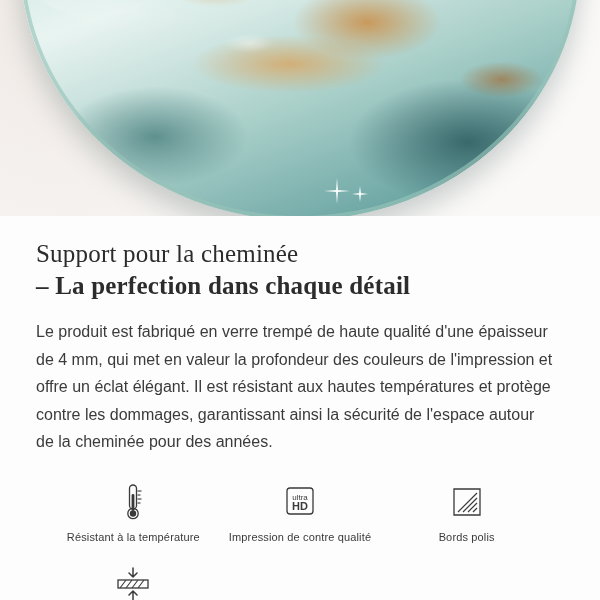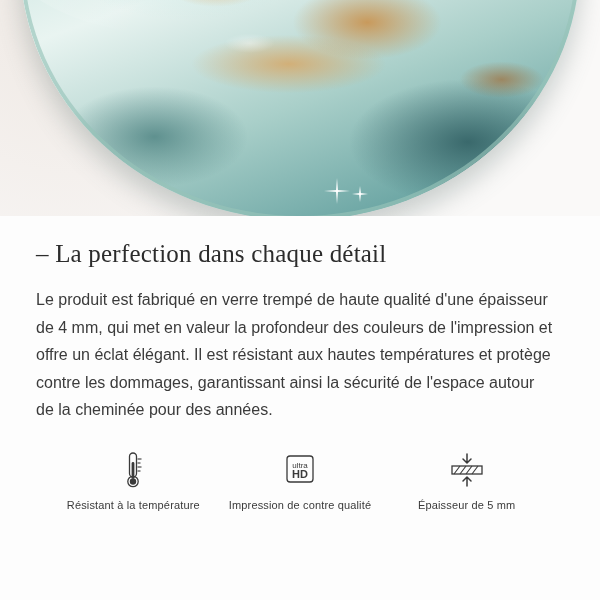--- a/index.html
+++ b/index.html
@@ -127,20 +127,21 @@
     font-family: "Liberation Serif", serif;
     font-size: 25px;
     line-height: 1.28;
     color: #2c2c2c;
     font-weight: 400;
     margin: 0 0 16px 0;
     letter-spacing: 0.2px;
   }
   .headline .line2 {
     display: block;
+    font-weight: bold;
   }
   .body-text {
     font-size: 16px;
     line-height: 1.72;
     color: #3b3b3b;
     margin: 0;
     max-width: 520px;
   }
 
   
@@ -185,20 +186,21 @@
       <div class="disc-art"></div>
       <div class="disc-gloss"></div>
       <div class="disc-edge"></div>
     </div>
     <div class="sparkle s1"></div>
     <div class="sparkle s2"></div>
   </div>
 
   <div class="content">
     <h1 class="headline">
+      <span>Support pour la cheminée</span>
       <span class="line2">– La perfection dans chaque détail</span>
     </h1>
     <p class="body-text">Le produit est fabriqué en verre trempé de haute qualité d'une épaisseur de 4 mm, qui met en valeur la profondeur des couleurs de l'impression et offre un éclat élégant. Il est résistant aux hautes températures et protège contre les dommages, garantissant ainsi la sécurité de l'espace autour de la cheminée pour des années.</p>
 
     <div class="features">
 
       <div class="feature">
         <div class="feature-icon">
           <svg width="26" height="40" viewBox="0 0 26 40">
             <rect x="9.5" y="3" width="7" height="24" rx="3.5" fill="none" stroke="#3a3a3a" stroke-width="1.3"></rect>
@@ -220,20 +222,29 @@
             <rect x="8" y="6" width="26" height="26" rx="3" fill="none" stroke="#3a3a3a" stroke-width="1.3"></rect>
             <text x="21" y="18" text-anchor="middle" font-family="Liberation Sans, sans-serif" font-size="8" fill="#3a3a3a">ultra</text>
             <text x="21" y="28" text-anchor="middle" font-family="Liberation Sans, sans-serif" font-size="11" font-weight="bold" fill="#3a3a3a">HD</text>
           </svg>
         </div>
         <div class="feature-label">Impression de contre qualité</div>
       </div>
 
 
 
+      <div class="feature">
+        <div class="feature-icon">
+          <svg width="34" height="34" viewBox="0 0 34 34">
+            <path d="M4 4 H30 V30 H4 Z" fill="none" stroke="#3a3a3a" stroke-width="1.3"></path>
+            <path d="M8 27 L27 8 M13 27 L27 13 M18 27 L27 18 M23 27 L27 23" stroke="#3a3a3a" stroke-width="1.2"></path>
+          </svg>
+        </div>
+        <div class="feature-label">Bords polis</div>
+      </div>
 
       <div class="feature">
         <div class="feature-icon">
           <svg width="40" height="38" viewBox="0 0 40 38">
             <path d="M20 3 V11 M16 8 L20 12 L24 8" fill="none" stroke="#3a3a3a" stroke-width="1.5" stroke-linecap="round" stroke-linejoin="round"></path>
             <rect x="5" y="15" width="30" height="8" fill="none" stroke="#3a3a3a" stroke-width="1.3"></rect>
             <path d="M7 23 L13 15 M13 23 L19 15 M19 23 L25 15 M25 23 L31 15" stroke="#3a3a3a" stroke-width="1.1"></path>
             <path d="M20 35 V27 M16 30 L20 26 L24 30" fill="none" stroke="#3a3a3a" stroke-width="1.5" stroke-linecap="round" stroke-linejoin="round"></path>
           </svg>
         </div>

